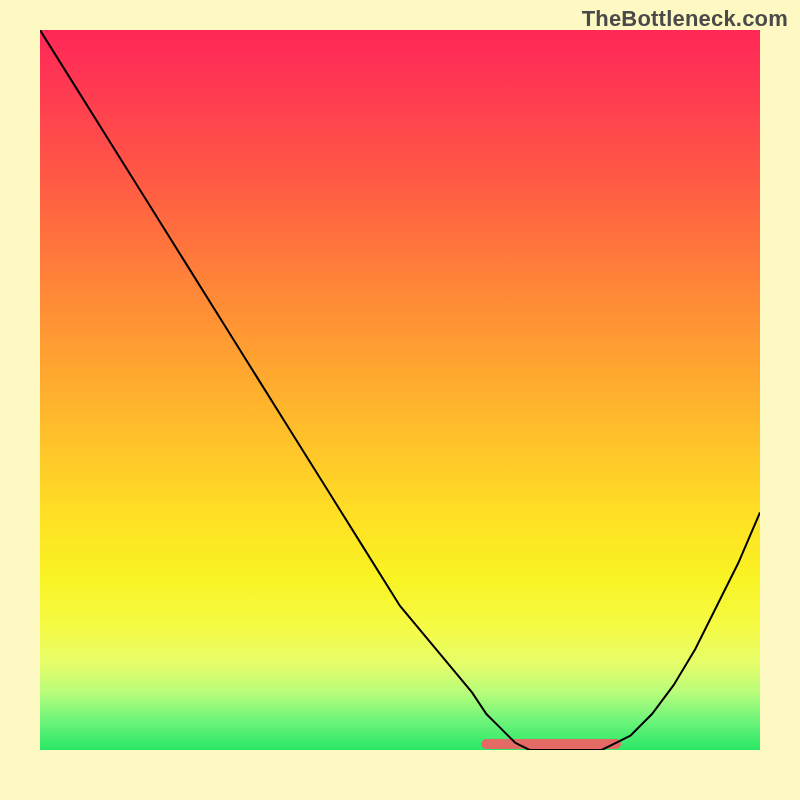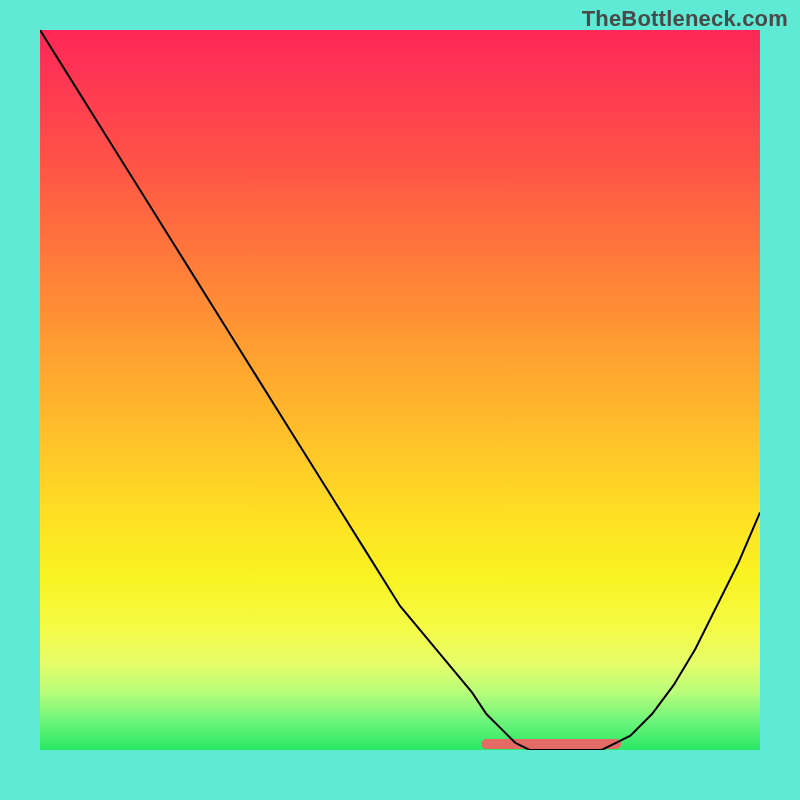--- a/index.html
+++ b/index.html
@@ -8,21 +8,21 @@
     width: 800px;
     height: 800px;
     background: #000;
     overflow: hidden;
     font-family: Arial, Helvetica, sans-serif;
   }
   .frame {
     position: relative;
     width: 800px;
     height: 800px;
-    background: #5eead4;
+    background: #fef9c3;
   }
   .watermark {
     position: absolute;
     top: 6px;
     right: 12px;
     color: #4a4a4a;
     font-size: 22px;
     font-weight: 600;
     letter-spacing: 0.2px;
     z-index: 20;

